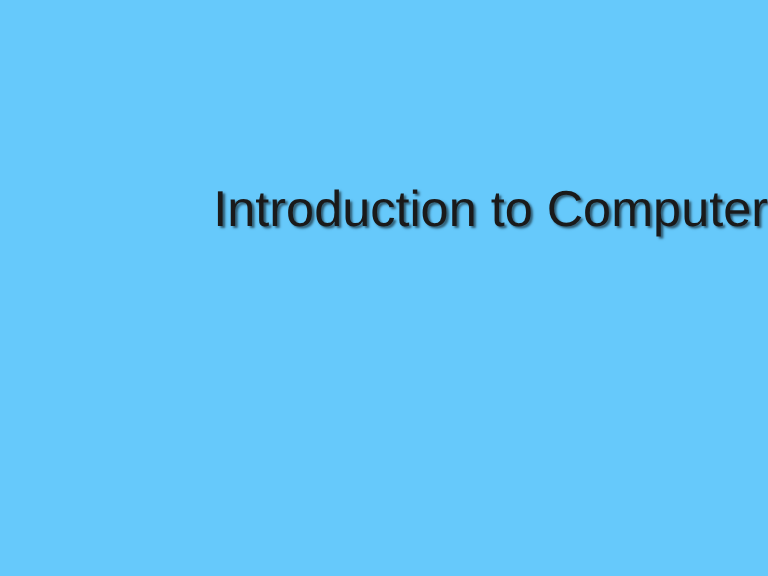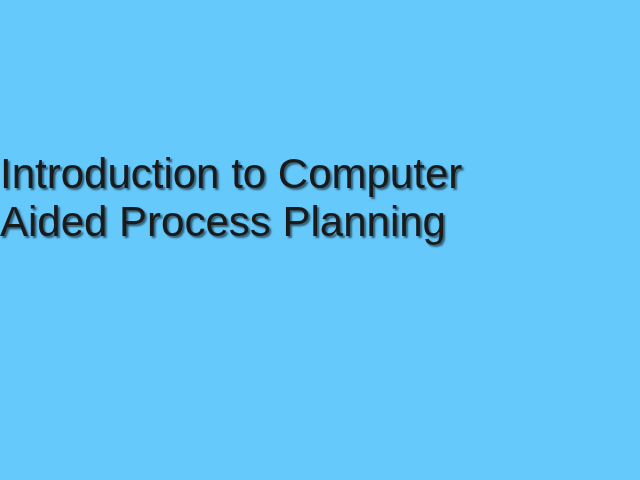--- a/index.html
+++ b/index.html
@@ -32,35 +32,34 @@
     top: 150px;
     display: flex;
     flex-direction: column;
     align-items: center;
     justify-content: flex-start;
   }
 
   .title-line {
     display: block;
     width: 100%;
-    text-align: left;
+    text-align: right;
     font-family: "Liberation Sans", sans-serif;
     font-size: 42px;
     font-weight: 400;
     line-height: 48px;
     letter-spacing: 0px;
     color: #1a1a1a;
     white-space: nowrap;
     
     text-shadow: 2px 2px 2px rgba(0, 0, 0, 0.55);
   }
 </style>
 </head>
 <body>
 
 <div id="slide">
 
   <div id="title-block">
     <span class="title-line">Introduction to Computer</span>
-    <span class="title-line">Aided Process Planning</span>
   </div>
 
 </div>
 
 </body></html>

